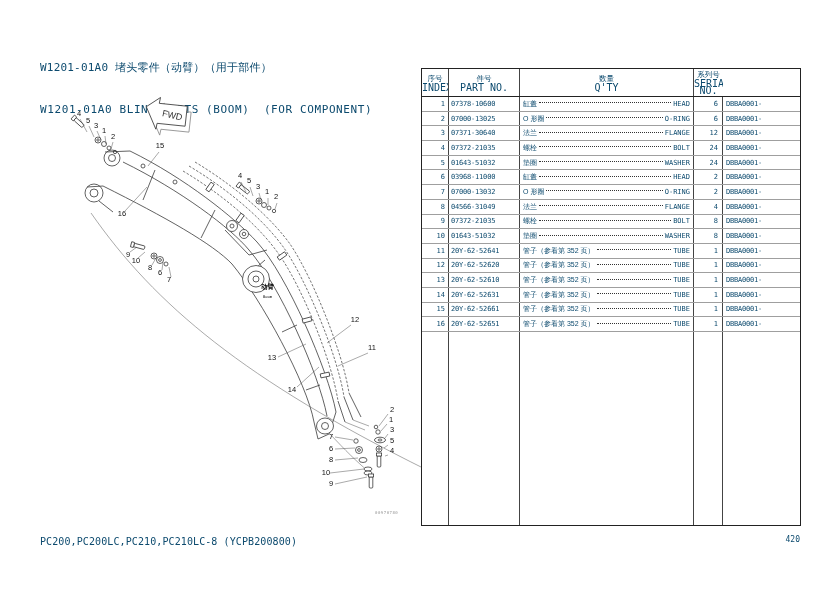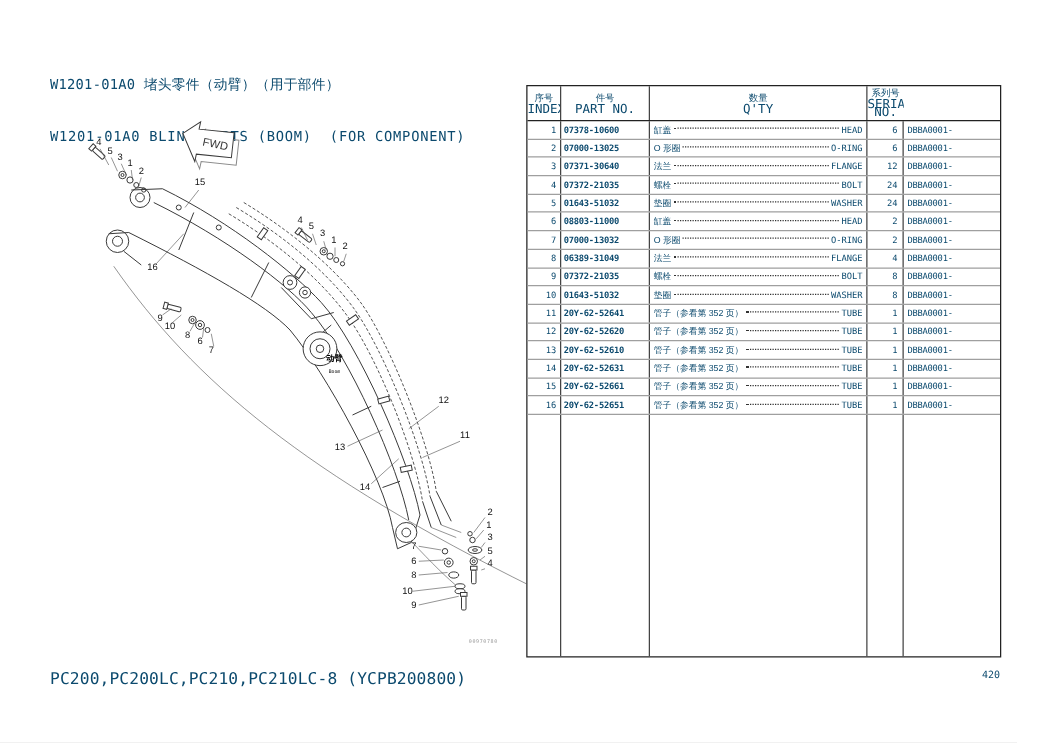--- a/index.html
+++ b/index.html
@@ -22,29 +22,29 @@
   .grid{display:grid;grid-template-columns:27px 71px 174px 29px 1fr;}
   .grid>div{border-right:1px solid #444;box-sizing:border-box;overflow:hidden;}
   .grid>div:last-child{border-right:none;}
   .thead{border-bottom:1px solid #222;height:27px;flex:none;}
   .thead .th{display:flex;flex-direction:column;justify-content:center;text-align:center;gap:1px;}
   .th .cn{font-size:7.5px;line-height:8px;font-family:"Liberation Sans",sans-serif;}
   .th .en{font-size:10px;line-height:7px;}
   .tr{height:13.7px;flex:none;border-bottom:1px solid #9f9f9f;}
   .tr .td{display:flex;align-items:center;white-space:nowrap;}
   .c-index{justify-content:flex-end;padding-right:3px;}
-  .c-part{padding-left:2px;letter-spacing:-.2px;font-weight:bold;}
+  .c-part{padding-left:2px;letter-spacing:-.2px;}
   .c-desc{padding:0 3px;text-align:center;}
   .c-desc .cnm{font-family:"Liberation Sans",sans-serif;}
   .c-desc .fill{flex:1;border-bottom:1px dotted #333;margin:0 2px 2px 2px;min-width:6px;}
   .c-qty{justify-content:flex-end;padding-right:4px;}
   .c-serial{padding-left:3px;letter-spacing:-.2px;text-align:right;}
   .tfill{flex:1;}
   .tfill>div{height:100%;}
-  .footer-models{position:absolute;left:40px;top:536px;font-size:13px;letter-spacing:.1px;}
+  .footer-models{position:absolute;left:40px;top:536px;font-size:10px;letter-spacing:.1px;}
   .page-number{position:absolute;right:40px;top:535px;font-size:8px;}
 </style>
 </head>
 <body>
 
 <div class="page">
 
   <div class="title">
     <div class="t1">W1201-01A0 堵头零件（动臂）（用于部件）</div>
     <div class="t2">W1201-01A0 BLIND PARTS (BOOM)  (FOR COMPONENT)</div>
@@ -314,21 +314,21 @@
           <div class="td c-desc">
             <span class="cnm">垫圈</span>
             <span class="fill"></span>
             <span>WASHER</span>
           </div>
           <div class="td c-qty">24</div>
           <div class="td c-serial">DBBA0001-</div>
         </div>
         <div class="grid tr">
           <div class="td c-index">6</div>
-          <div class="td c-part">08803-11000</div>
+          <div class="td c-part">03968-11000</div>
           <div class="td c-desc">
             <span class="cnm">缸盖</span>
             <span class="fill"></span>
             <span>HEAD</span>
           </div>
           <div class="td c-qty">2</div>
           <div class="td c-serial">DBBA0001-</div>
         </div>
         <div class="grid tr">
           <div class="td c-index">7</div>
@@ -336,21 +336,21 @@
           <div class="td c-desc">
             <span class="cnm">O 形圈</span>
             <span class="fill"></span>
             <span>O-RING</span>
           </div>
           <div class="td c-qty">2</div>
           <div class="td c-serial">DBBA0001-</div>
         </div>
         <div class="grid tr">
           <div class="td c-index">8</div>
-          <div class="td c-part">06389-31049</div>
+          <div class="td c-part">04566-31049</div>
           <div class="td c-desc">
             <span class="cnm">法兰</span>
             <span class="fill"></span>
             <span>FLANGE</span>
           </div>
           <div class="td c-qty">4</div>
           <div class="td c-serial">DBBA0001-</div>
         </div>
         <div class="grid tr">
           <div class="td c-index">9</div>

